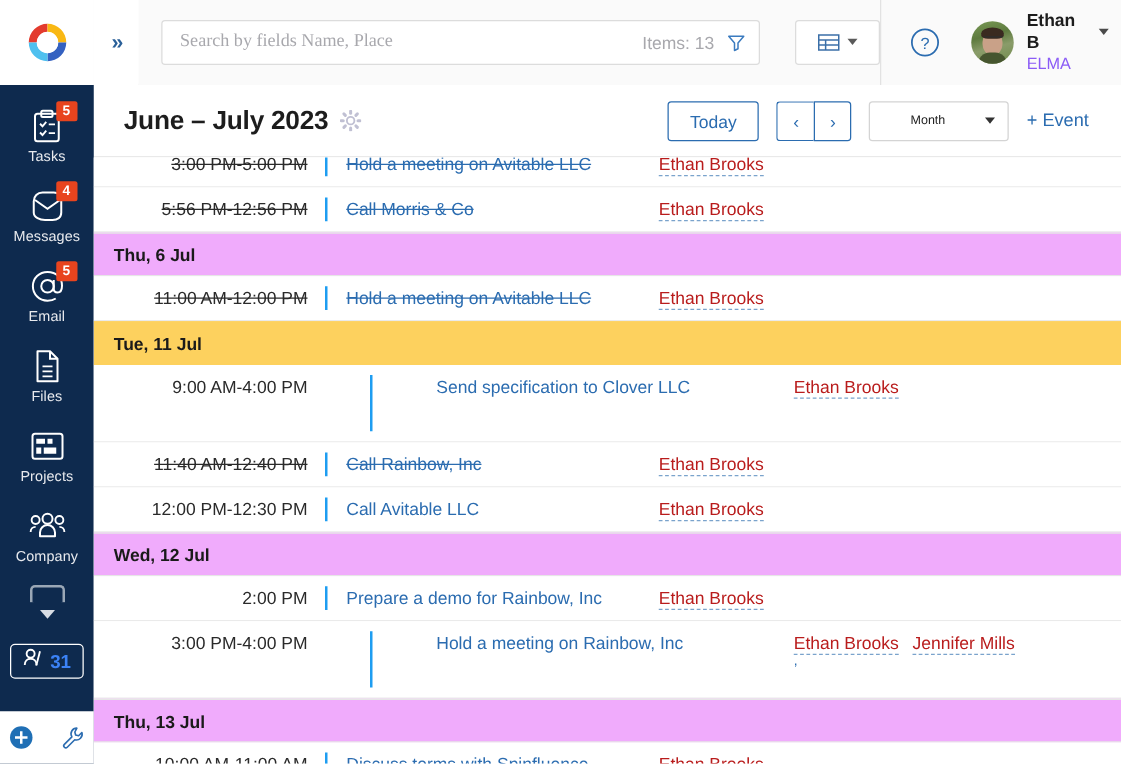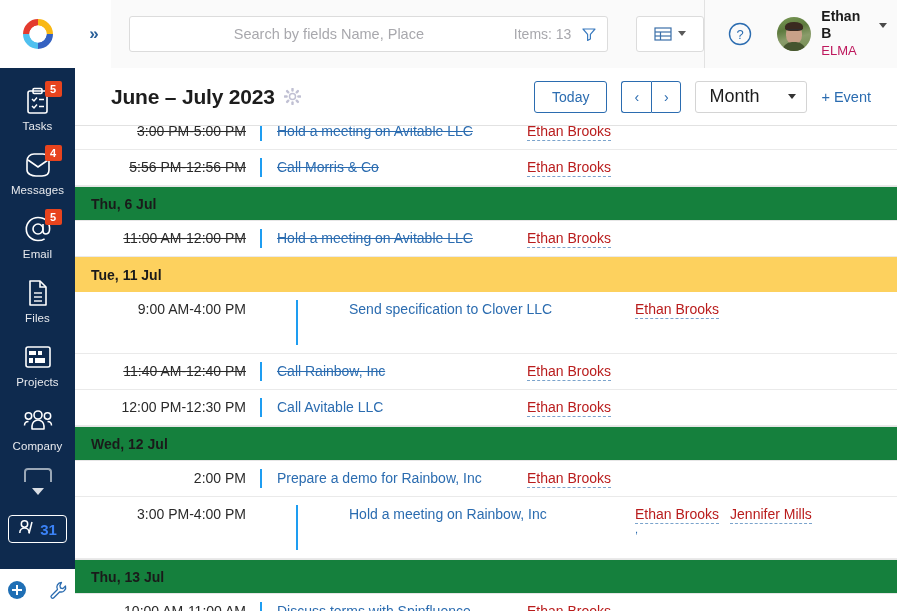--- a/index.html
+++ b/index.html
@@ -34,22 +34,22 @@
   .topbar-rest { flex: 1; height: 68px; display: flex; align-items: center; background:#fafafa; }
   .search-wrap {
     margin-left: 18px;
     width: 480px; height: 36px;
     background: #ffffff;
     border: 1px solid #dcdcdc; border-radius: 3px;
     display: flex; align-items: center; padding: 0 10px 0 14px;
   }
   .search-input {
     flex: 1; border: none; outline: none; height: 32px;
-    font-family: Liberation Sans, sans-serif; font-size: 14.5px;
-    color: #333; background: transparent; text-align: center;
+    font-family: Liberation Serif, serif; font-size: 14.5px;
+    color: #333; background: transparent;
   }
   .search-input::placeholder { color: #a8a8ad; }
   .items-count { font-size: 14px; color: #a8a8ad; margin-right: 10px; white-space: nowrap; }
   .funnel { width: 16px; height: 16px; cursor: pointer; }
   .view-btn {
     margin-left: 28px; width: 68px; height: 36px;
     border: 1px solid #dcdcdc; border-radius: 3px; background: #fff;
     display: flex; align-items: center; justify-content: center; gap: 6px; cursor: pointer;
   }
   .grid-icon { width: 18px; height: 16px; }
@@ -63,21 +63,21 @@
     width: 34px; height: 34px; border-radius: 50%; margin-left: 24px;
     background: linear-gradient(165deg,#7a9a56 0%,#5d7a3e 35%,#8a9c6a 60%,#6f8a4c 100%);
     position: relative; overflow: hidden; flex: 0 0 34px;
   }
   .avatar .face { position:absolute; left:9px; top:7px; width:16px; height:20px; border-radius:48% 48% 44% 44%; background:#c9a188; }
   .avatar .hair { position:absolute; left:8px; top:5px; width:18px; height:9px; border-radius:50% 50% 30% 30%; background:#3a2a20; }
   .avatar .glass { position:absolute; left:9.5px; top:12px; width:15px; height:4px; border-top:1.4px solid #2e2e2e; }
   .avatar .body { position:absolute; left:5px; bottom:-2px; width:24px; height:11px; border-radius:10px 10px 0 0; background:#46552f; }
   .user-text { margin-left: 10px; line-height: 1.25; }
   .user-name { font-size: 14px; font-weight: bold; color: #1c1c1c; display:flex; align-items:center; gap:5px; }
-  .user-org { font-size: 13px; color: #be185d; }
+  .user-org { font-size: 13px; color: #8b5cf6; }
   .user-caret { width: 0; height: 0; border-left: 4px solid transparent; border-right: 4px solid transparent; border-top: 5px solid #4a4a4a; }
 
   
   .body-row { flex: 1; display: flex; min-height: 0; }
 
   
   .sidebar {
     width: 75px; flex: 0 0 75px;
     background: #0e2a4e;
     display: flex; flex-direction: column; align-items: center;
@@ -114,48 +114,48 @@
   .plus-btn::after { left: 8px; top: 4px; width: 2px; height: 10px; }
   .wrench-btn { width: 20px; height: 20px; cursor: pointer; }
 
   
   .main { flex: 1; display: flex; flex-direction: column; min-width: 0; background: #fff; }
   .cal-header {
     height: 58px; flex: 0 0 58px;
     display: flex; align-items: center; padding: 0 22px 0 24px;
     border-bottom: 1px solid #e2e2e2; background:#fff;
   }
-  .cal-title { font-size: 21px; font-weight: bold; color: #1d1d1d; letter-spacing: -.2px; margin-left: 12px; }
+  .cal-title { font-size: 21px; font-weight: bold; color: #1d1d1d; letter-spacing: -.2px; }
   .gear { margin-left: 9px; width: 17px; height: 17px; cursor: pointer; opacity:.85; }
   .hdr-right { margin-left: auto; display: flex; align-items: center; gap: 14px; }
   .btn-today {
     height: 32px; padding: 0 17px; border: 1px solid #2b6cb0; border-radius: 3px;
     background: #fff; color: #2b6cb0; font-size: 14px; cursor: pointer;
     font-family: "Liberation Sans", sans-serif;
   }
   .nav-pair { display: flex; }
   .nav-arrow {
     width: 30px; height: 32px; border: 1px solid #2b6cb0; background: #fff;
     color: #2b6cb0; font-size: 14px; cursor: pointer; display:flex; align-items:center; justify-content:center;
   }
   .nav-arrow:first-child { border-radius: 3px 0 0 3px; border-right: none; }
   .nav-arrow:last-child { border-radius: 0 3px 3px 0; }
   .view-select {
     width: 112px; height: 32px; border: 1px solid #d4d4d4; border-radius: 3px; background: #fff;
     display: flex; align-items: center; padding: 0 10px 0 13px; cursor: pointer;
   }
-  .view-select span { font-size: 18px; color: #1d1d1d; }
+  .view-select span { font-size: 10px; color: #1d1d1d; margin-left: 19px; }
   .view-select .caret { margin-left: auto; border-top-color: #333; }
   .add-event { color: #2b6cb0; font-size: 14.5px; cursor: pointer; white-space: nowrap; padding-right:4px;}
 
   
   .list { flex: 1; overflow: hidden; position: relative; background:#fff; }
   .list-inner { margin-top: -12px; }
   .day-row {
-    height: 35px; background: #15803d; border-bottom: 1px solid #e6e6e6; border-top: 1px solid #e6e6e6;
+    height: 35px; background: #f0abfc; border-bottom: 1px solid #e6e6e6; border-top: 1px solid #e6e6e6;
     display: flex; align-items: center; padding-left: 16px;
   }
   .day-row.today { background: #fdd15e; border-top-color:#fdd15e; border-bottom-color:#fdd15e; }
   .day-label { font-size: 14px; font-weight: bold; color: #1a1a1a; }
   .ev-row {
     display: flex; align-items: flex-start;
     border-bottom: 1px solid #eaeaea; background: #fff;
     min-height: 34px; padding: 8px 0 8px 0;
   }
   .ev-time {

